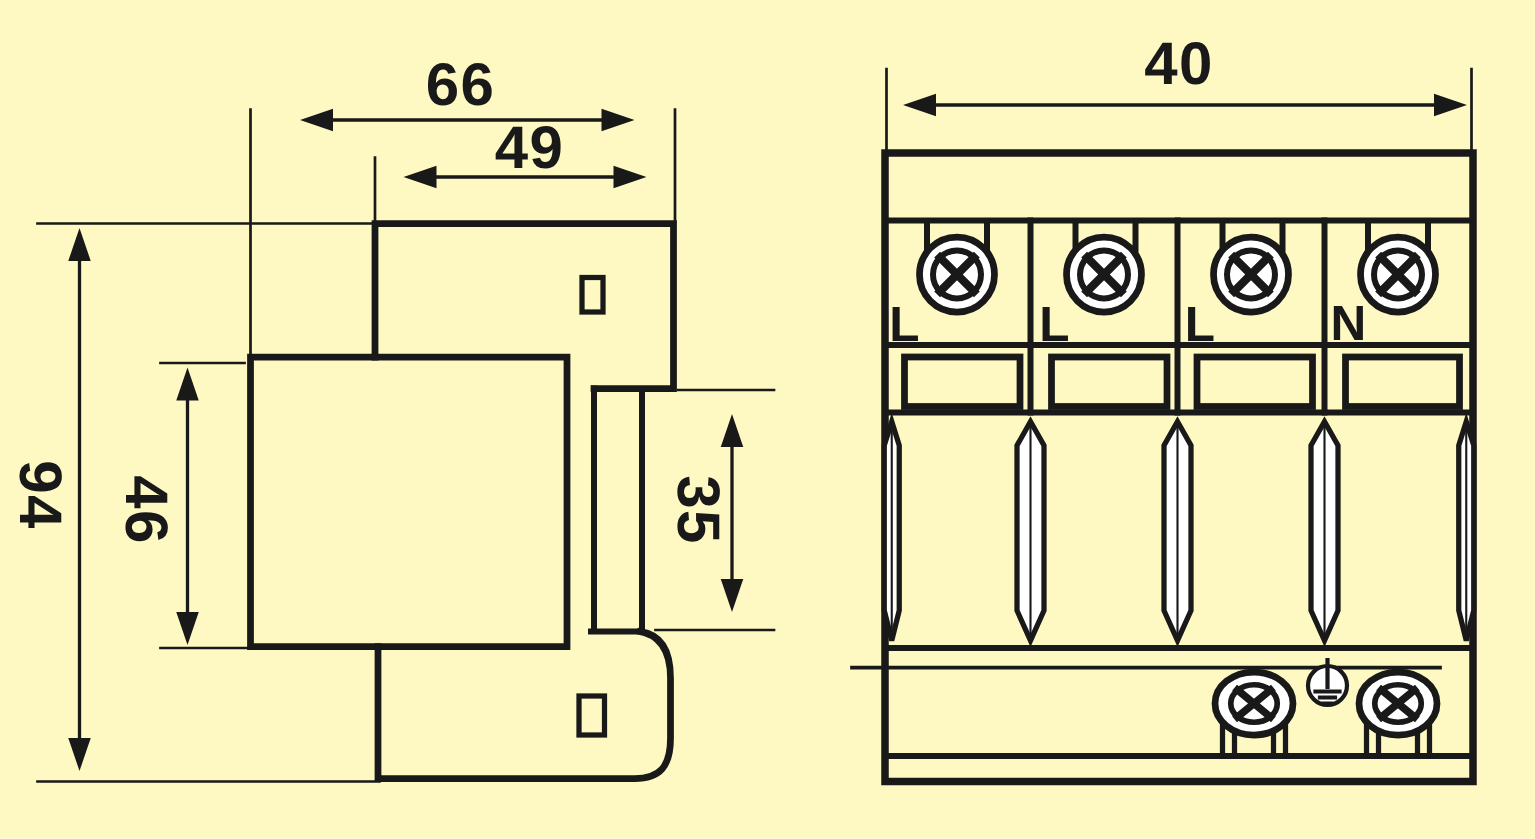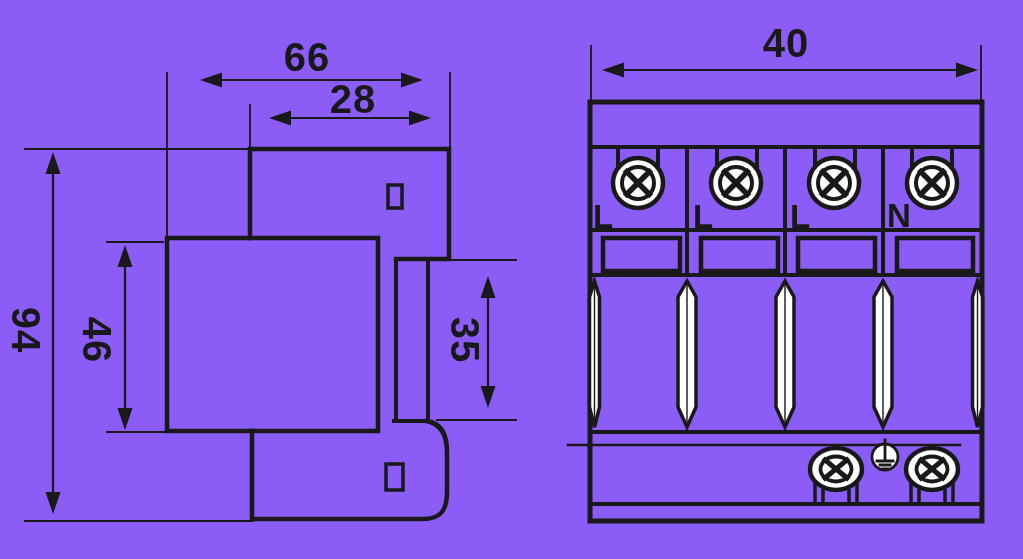--- a/index.html
+++ b/index.html
@@ -1,19 +1,19 @@
 <!DOCTYPE html>
 <html><head>
 <meta charset="utf-8">
 <style>
   html,body{margin:0;padding:0;background:#f3f3f3;}
   .canvas{
     position:relative;
     width:1023px;height:559px;
-    background:#8b5cf6;
+    background:#fef9c3;
     font-family:"Liberation Sans", sans-serif;
     overflow:hidden;
   }
   .canvas svg{position:absolute;left:0;top:0;}
   .lbl{
     position:absolute;
     transform:translate(-50%,-50%);
     font-weight:bold;
     font-size:40px;
     color:#191919;
@@ -147,21 +147,21 @@
       <path stroke-width="1.8" d="M591,46 V101 M981,46 V101"></path>
       <g>
         <line x1="613" y1="70" x2="967" y2="70" stroke-width="2.2"></line>
         <polygon fill="#191919" stroke="none" points="602,70 624,62.5 624,77.5"></polygon>
         <polygon fill="#191919" stroke="none" points="978,70 956,62.5 956,77.5"></polygon>
       </g>
     </g>
   </svg>
 
   <div class="lbl" style="left:307px;top:57px">66</div>
-  <div class="lbl" style="left:353px;top:99px">28</div>
+  <div class="lbl" style="left:353px;top:99px">49</div>
   <div class="lbl rot" style="left:26px;top:330px">94</div>
   <div class="lbl rot" style="left:97px;top:340px">46</div>
   <div class="lbl rot" style="left:465px;top:340px">35</div>
   <div class="lbl" style="left:786px;top:43px">40</div>
 
   <div class="lbl pole" style="left:603px;top:216px">L</div>
   <div class="lbl pole" style="left:703px;top:216px">L</div>
   <div class="lbl pole" style="left:800px;top:216px">L</div>
   <div class="lbl pole" style="left:899px;top:215px">N</div>
 

